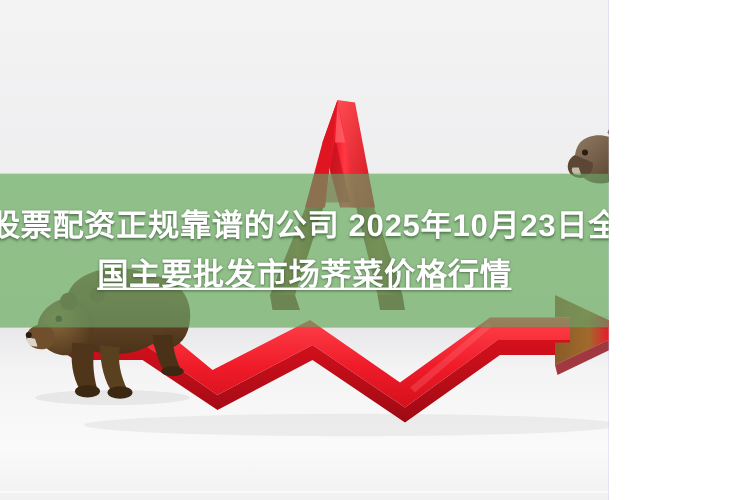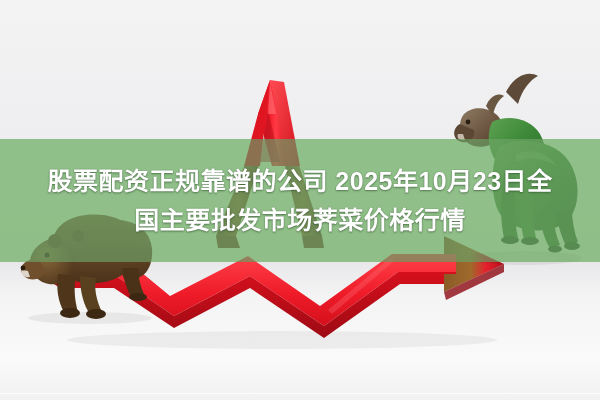--- a/index.html
+++ b/index.html
@@ -7,21 +7,21 @@
     margin: 0;
     padding: 0;
     background: #ffffff;
   }
   body {
     font-family: "Liberation Sans", "DejaVu Sans", sans-serif;
   }
 
   .banner {
     position: relative;
-    width: 600px;
+    width: 487px;
     height: 400px;
     overflow: hidden;
     background: #8b5cf6;
   }
 
   
   .photo-stage {
     position: absolute;
     inset: 0;
     background:
@@ -117,21 +117,21 @@
     font-size: 25px;
     font-weight: bold;
     line-height: 39px;
     letter-spacing: .5px;
     white-space: nowrap;
     text-shadow:
        0 1px 2px rgba(40,70,38,.55),
        0 0 1px rgba(40,70,38,.45);
   }
   .headline-line.l1 { text-align: center; }
-  .headline-line.l2 { text-align: center; }
+  .headline-line.l2 { text-align: center; text-decoration: underline; }
 </style>
 </head>
 <body>
 
 <div class="banner">
 
   <div class="photo-stage">
     <div class="backwall"></div>
     <div class="floor"></div>
 

